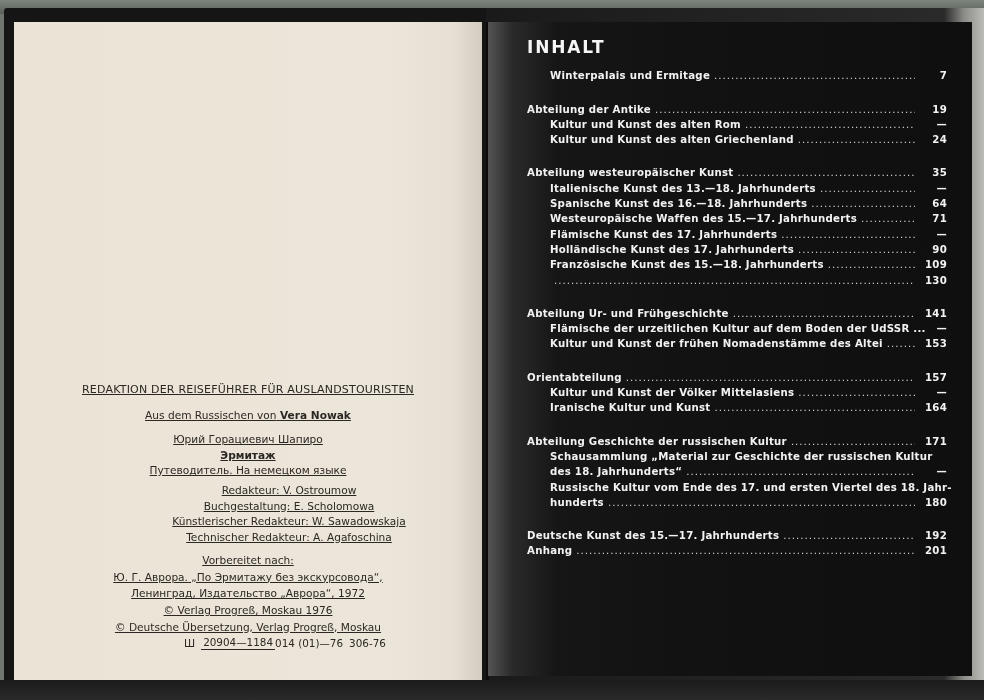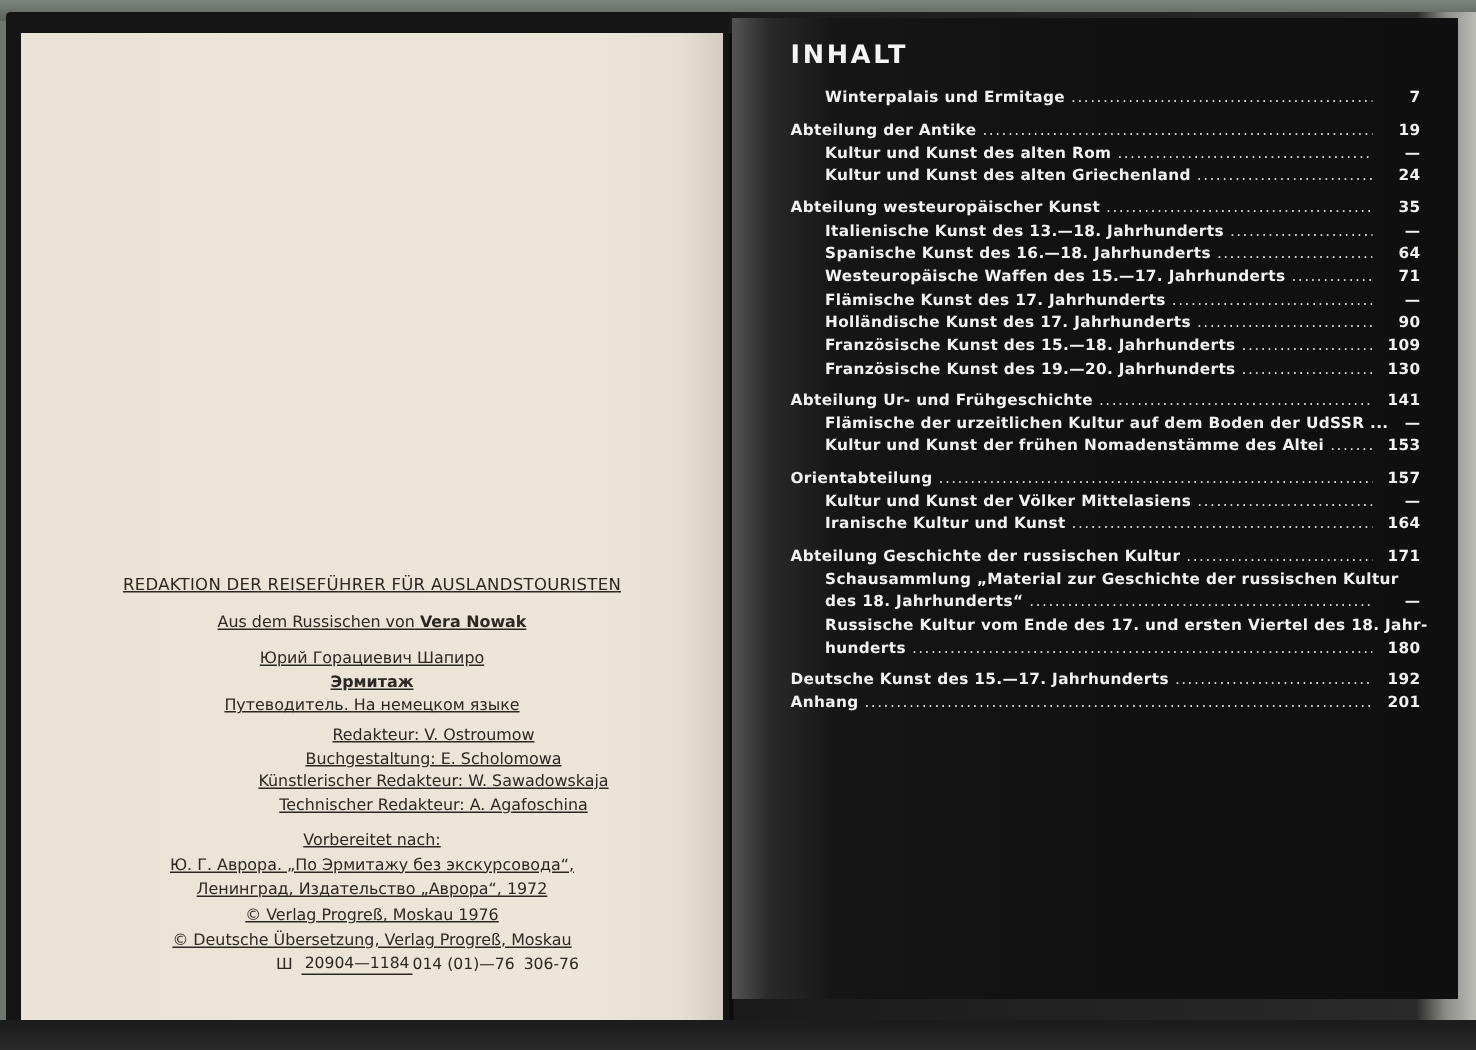--- a/index.html
+++ b/index.html
@@ -13,21 +13,21 @@
   .cover-left { position:absolute; left:4px; top:8px; width:486px; height:692px;
     background:#151515; border-radius:3px; }
   .cover-right { position:absolute; left:486px; top:8px; width:498px; height:692px;
     background:linear-gradient(90deg,#1a1a1a 0%,#2a2a2a 92%,#8c8c88 96%,#bdbdb8 100%); }
   .page-left {
     position:absolute; left:14px; top:22px; width:468px; height:658px;
     background:linear-gradient(90deg,#ebe3d6 0%,#ece5d9 80%,#e6dfd3 94%,#d3ccc1 100%);
     color:#2b2823;
   }
   .page-right {
-    position:absolute; left:488px; top:12px; width:484px; height:654px;
+    position:absolute; left:488px; top:22px; width:484px; height:654px;
     background:linear-gradient(90deg,#545454 0%,#2a2a2a 5%,#161616 14%,#121212 40%,#0f0f0f 100%);
     color:#f2f2f2;
   }
   .gutter-line { position:absolute; left:486px; top:22px; width:3px; height:660px; background:#0c0c0c; }
   .bottom-shadow { position:absolute; left:0; top:680px; width:984px; height:20px;
     background:linear-gradient(#1b1b1b,#2a2a2a); }
 
   
   .colophon { position:absolute; left:0; width:468px; text-align:center; font-size:10.6px; line-height:16px;text-decoration:underline; }
   .colophon .line { display:block; white-space:nowrap; }
@@ -40,21 +40,21 @@
   .c-copyright { top:580px; line-height:16.5px; }
   .c-code { position:absolute; top:614px; left:170px; font-size:10.4px; display:flex; align-items:center; gap:6px; }
   .frac { display:inline-flex; flex-direction:row; align-items:center; line-height:13px; }
   .frac .num { border-bottom:1px solid #2b2823; padding:0 2px; }
 
   
   .toc-title { position:absolute; left:39px; top:15px; font-size:17px; font-weight:bold; letter-spacing:1.8px; color:#f5f5f5; }
   .toc { position:absolute; left:39px; top:44px; width:420px; }
   .toc-row { position:relative; display:flex; align-items:flex-end; font-size:10.2px; font-weight:bold; height:15.3px; letter-spacing:0.25px; }
   .toc-row.indent { padding-left:23px; }
-  .toc-row.gap { margin-top:6px; }
+  .toc-row.gap { margin-top:18px; }
   .toc-row .label { white-space:nowrap; }
   .toc-row .dots { flex:1; overflow:hidden; white-space:nowrap; margin:0 6px 0 4px; color:#d8d8d8; letter-spacing:1px; font-weight:normal; }
   .toc-row .dots::after { content:"....................................................................................................................................................................."; }
   .toc-row .page { width:26px; text-align:right; }
   .toc-row.nodots .dots::after { content:""; }
 </style>
 </head>
 <body>
 
 <div class="backdrop-top"></div>
@@ -153,21 +153,20 @@
         <span class="label">Holländische Kunst des 17. Jahrhunderts</span>
         <span class="dots"></span>
         <span class="page">90</span>
       </div>
     <div class="toc-row indent">
         <span class="label">Französische Kunst des 15.—18. Jahrhunderts</span>
         <span class="dots"></span>
         <span class="page">109</span>
       </div>
     <div class="toc-row indent">
-        <span class="label">Französische Kunst des 19.—20. Jahrhunderts</span>
         <span class="dots"></span>
         <span class="page">130</span>
       </div>
     <div class="toc-row gap">
         <span class="label">Abteilung Ur- und Frühgeschichte</span>
         <span class="dots"></span>
         <span class="page">141</span>
       </div>
     <div class="toc-row indent nodots">
         <span class="label">Flämische der urzeitlichen Kultur auf dem Boden der UdSSR ...</span>

